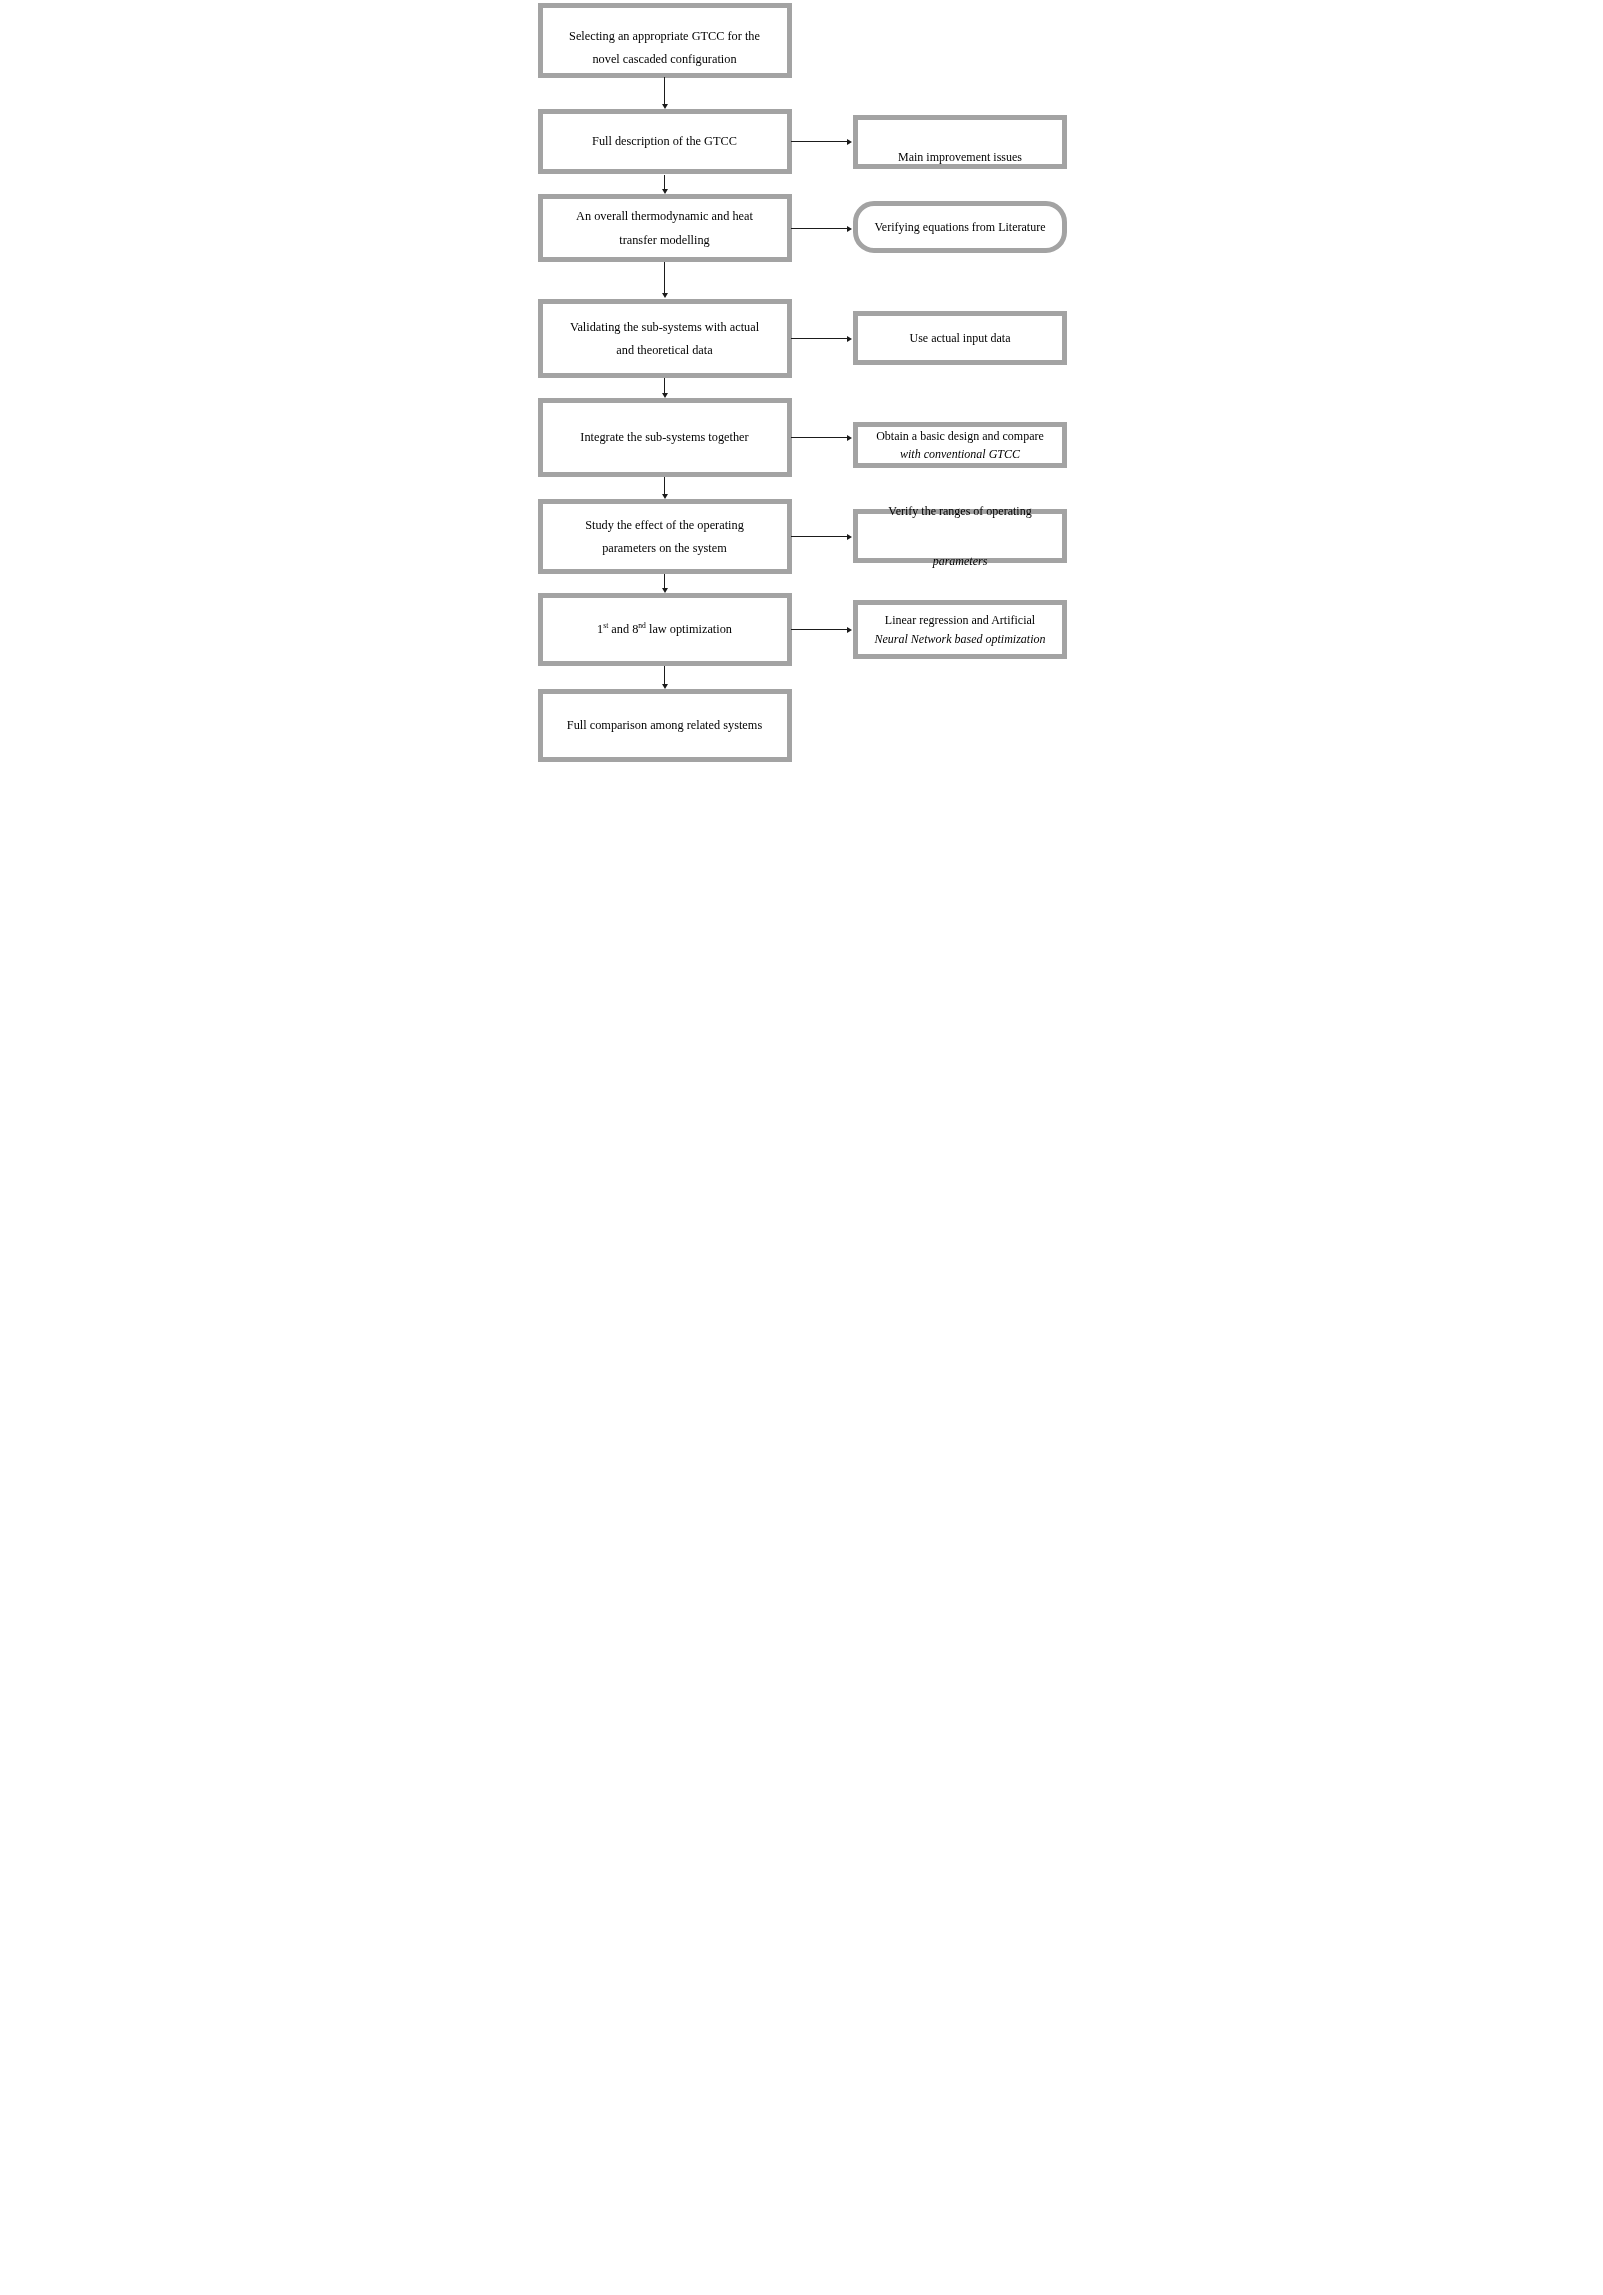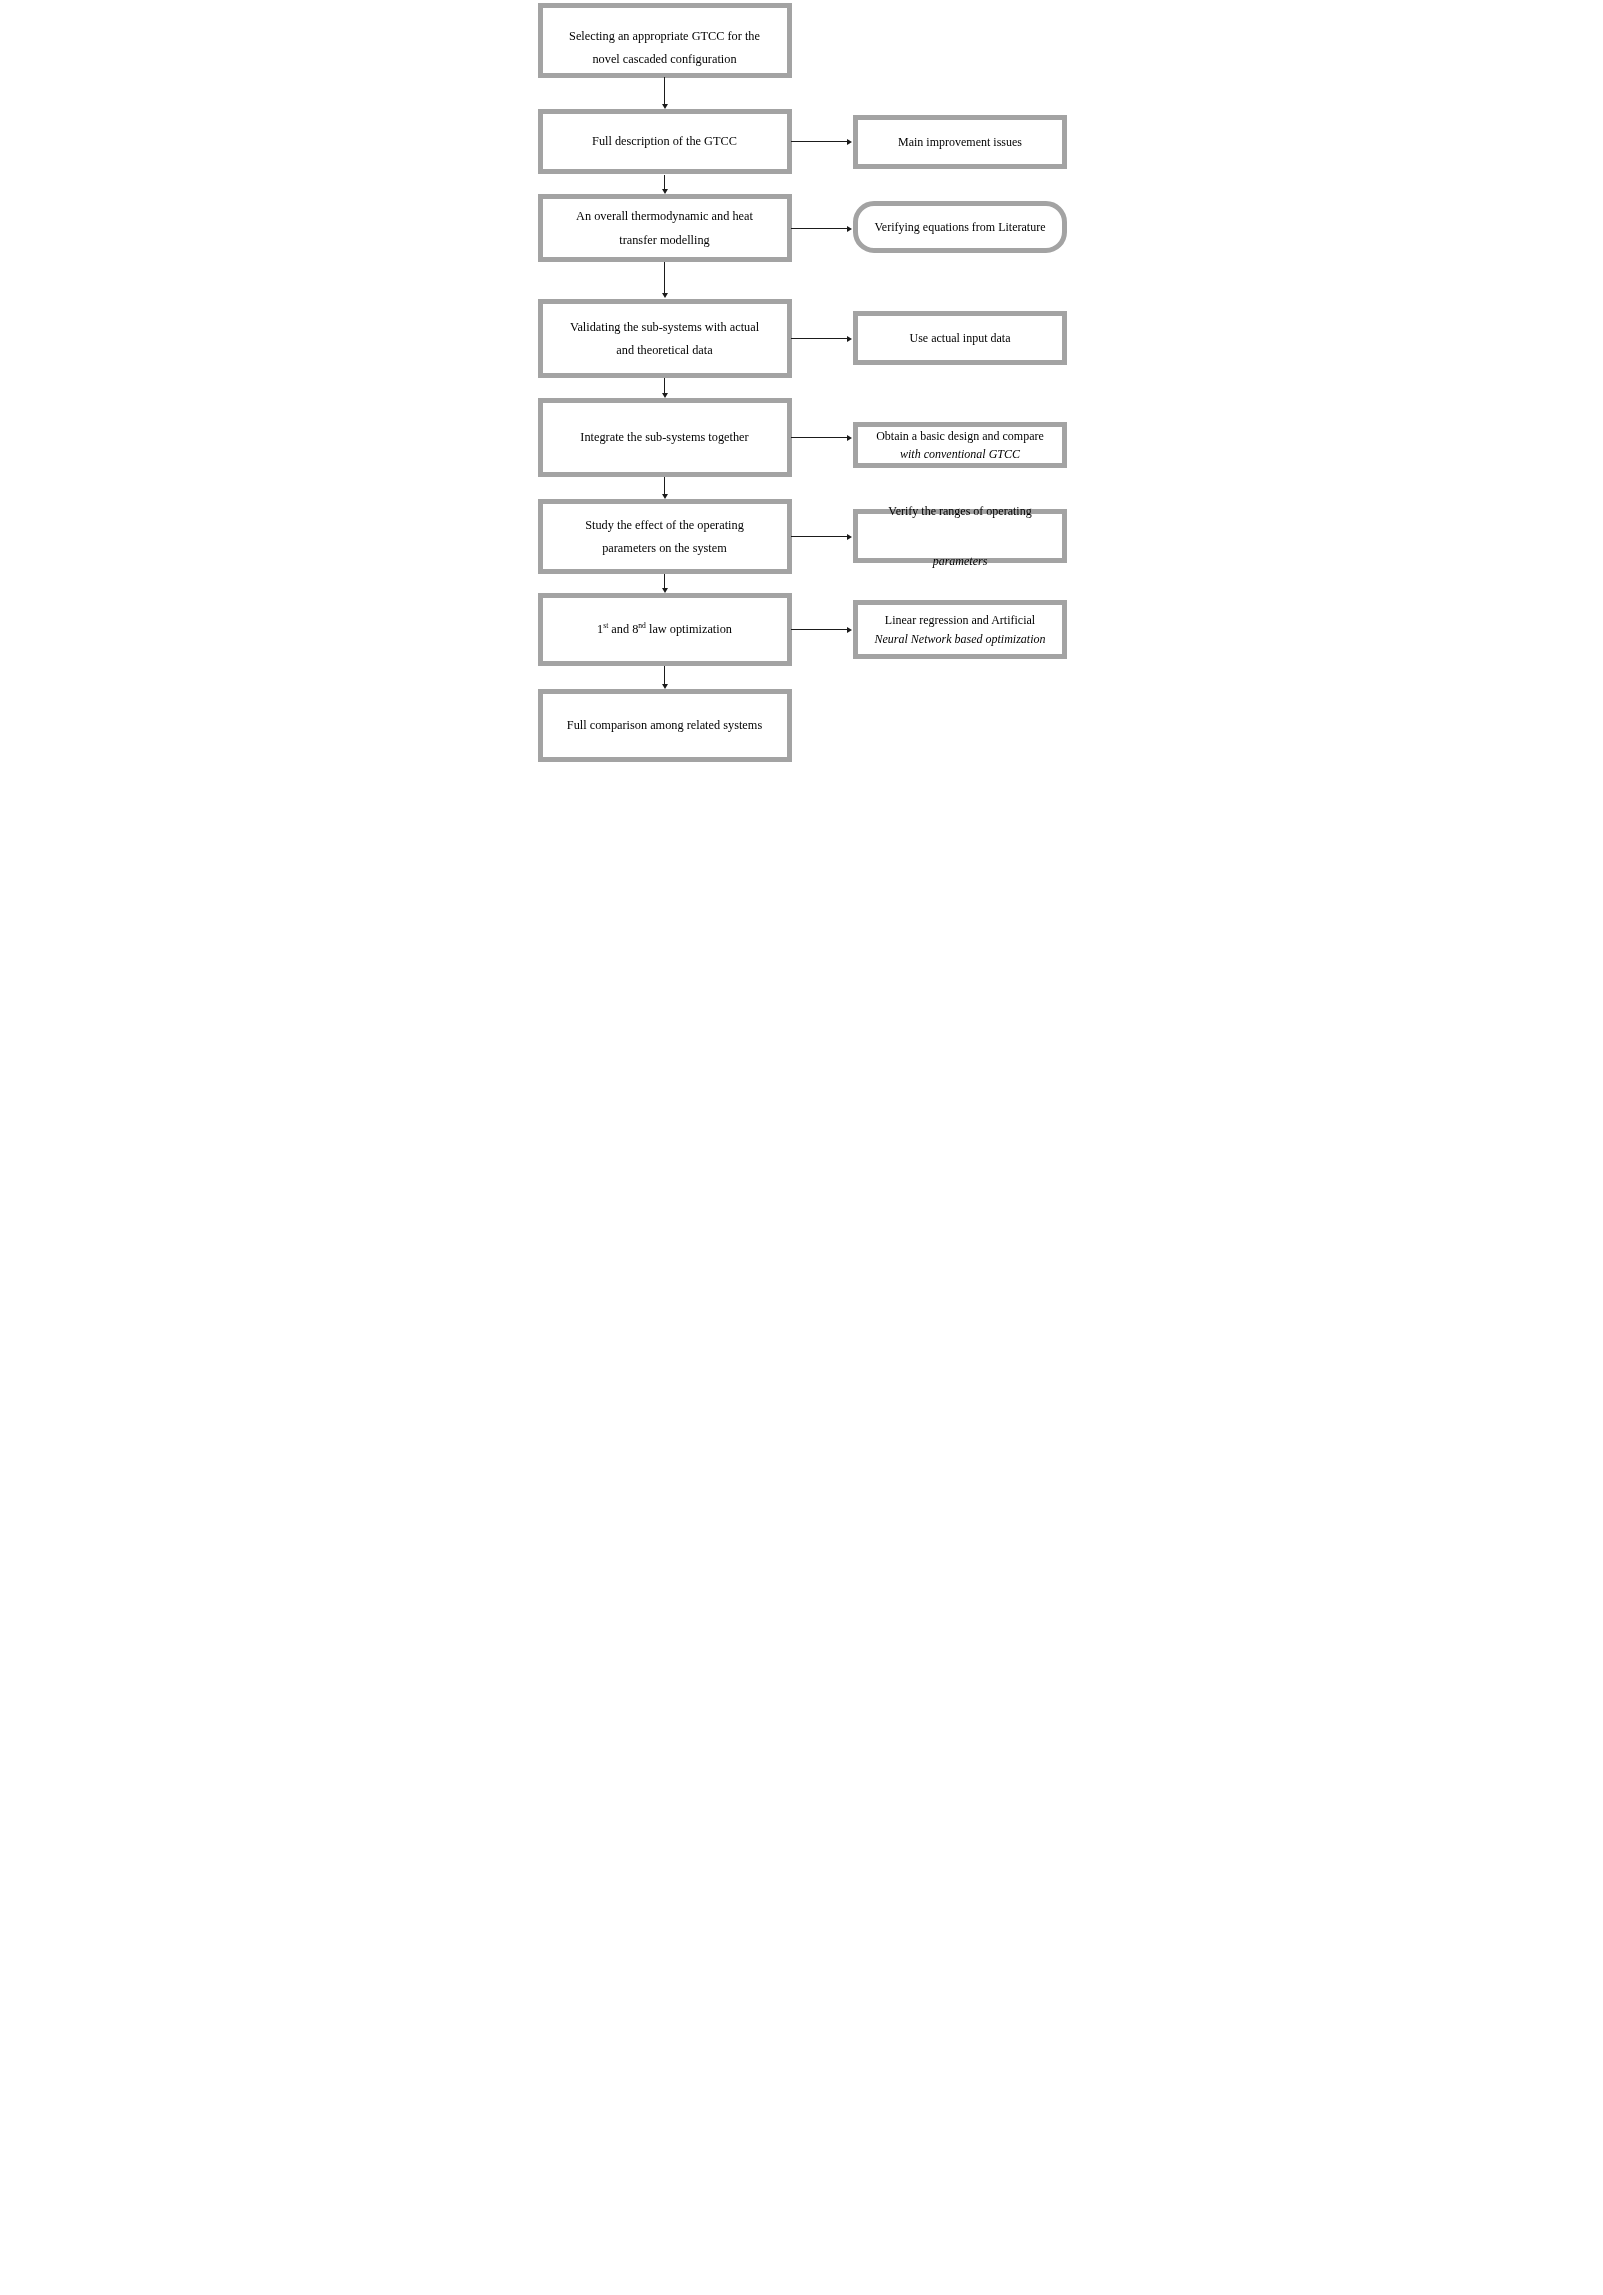--- a/index.html
+++ b/index.html
@@ -32,21 +32,21 @@
 
   .b1{top:2.5px;height:75px;padding-top:15px;}
   .b2{top:109px;height:65px;}
   .b3{top:194px;height:68px;text-align:center;}
   .b4{top:299px;height:79px;}
   .b5{top:398px;height:79px;}
   .b6{top:499px;height:75px;}
   .b7{top:593px;height:73px;}
   .b8{top:689px;height:73px;}
 
-  .r1{top:115px;height:54px;}
+  .r1{top:115px;height:54px;justify-content:flex-end;}
   .r2{top:201px;height:52px;border-radius:21px;}
   .r3{top:311px;height:54px;}
   .r4{top:422px;height:46px;}
   .r5{top:509px;height:54px;gap:32px;}
   .r6{top:600px;height:59px;}
 
   .varrow{position:absolute;left:130px;width:1px;background:#1b1b1b;}
   .varrow::after{
     content:"";position:absolute;left:-2.5px;bottom:-5px;
     border-left:3px solid transparent;border-right:3px solid transparent;

